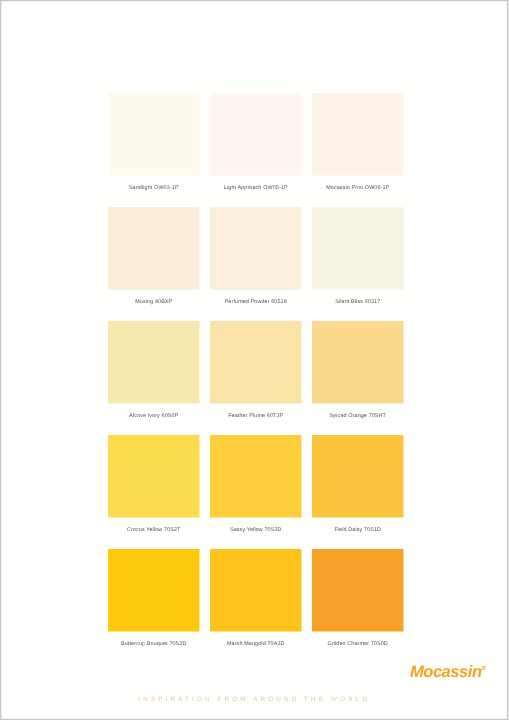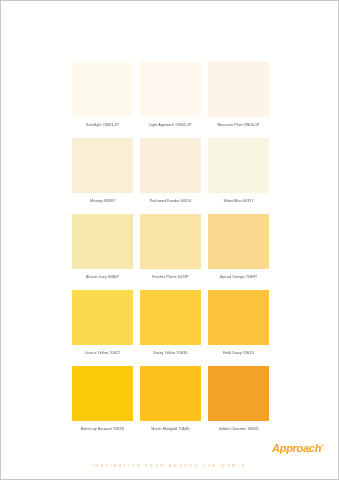--- a/index.html
+++ b/index.html
@@ -226,16 +226,16 @@
             <span class="cname">Golden Charmer</span>
             <span class="ccode">70S0D</span>
           </div>
         </div>
       </div>
 
     </div>
 
     <div class="tagline" style="color: rgb(227, 200, 142);">Inspiration from around the world</div>
 
-    <div class="logo" style="color: rgb(246, 162, 30);"><span>Approach</span><span class="tm">®</span></div>
+    <div class="logo" style="color: rgb(246, 162, 30);"><span>Mocassin</span><span class="tm">®</span></div>
 
   </div>
 </div>
 
 </body></html>

